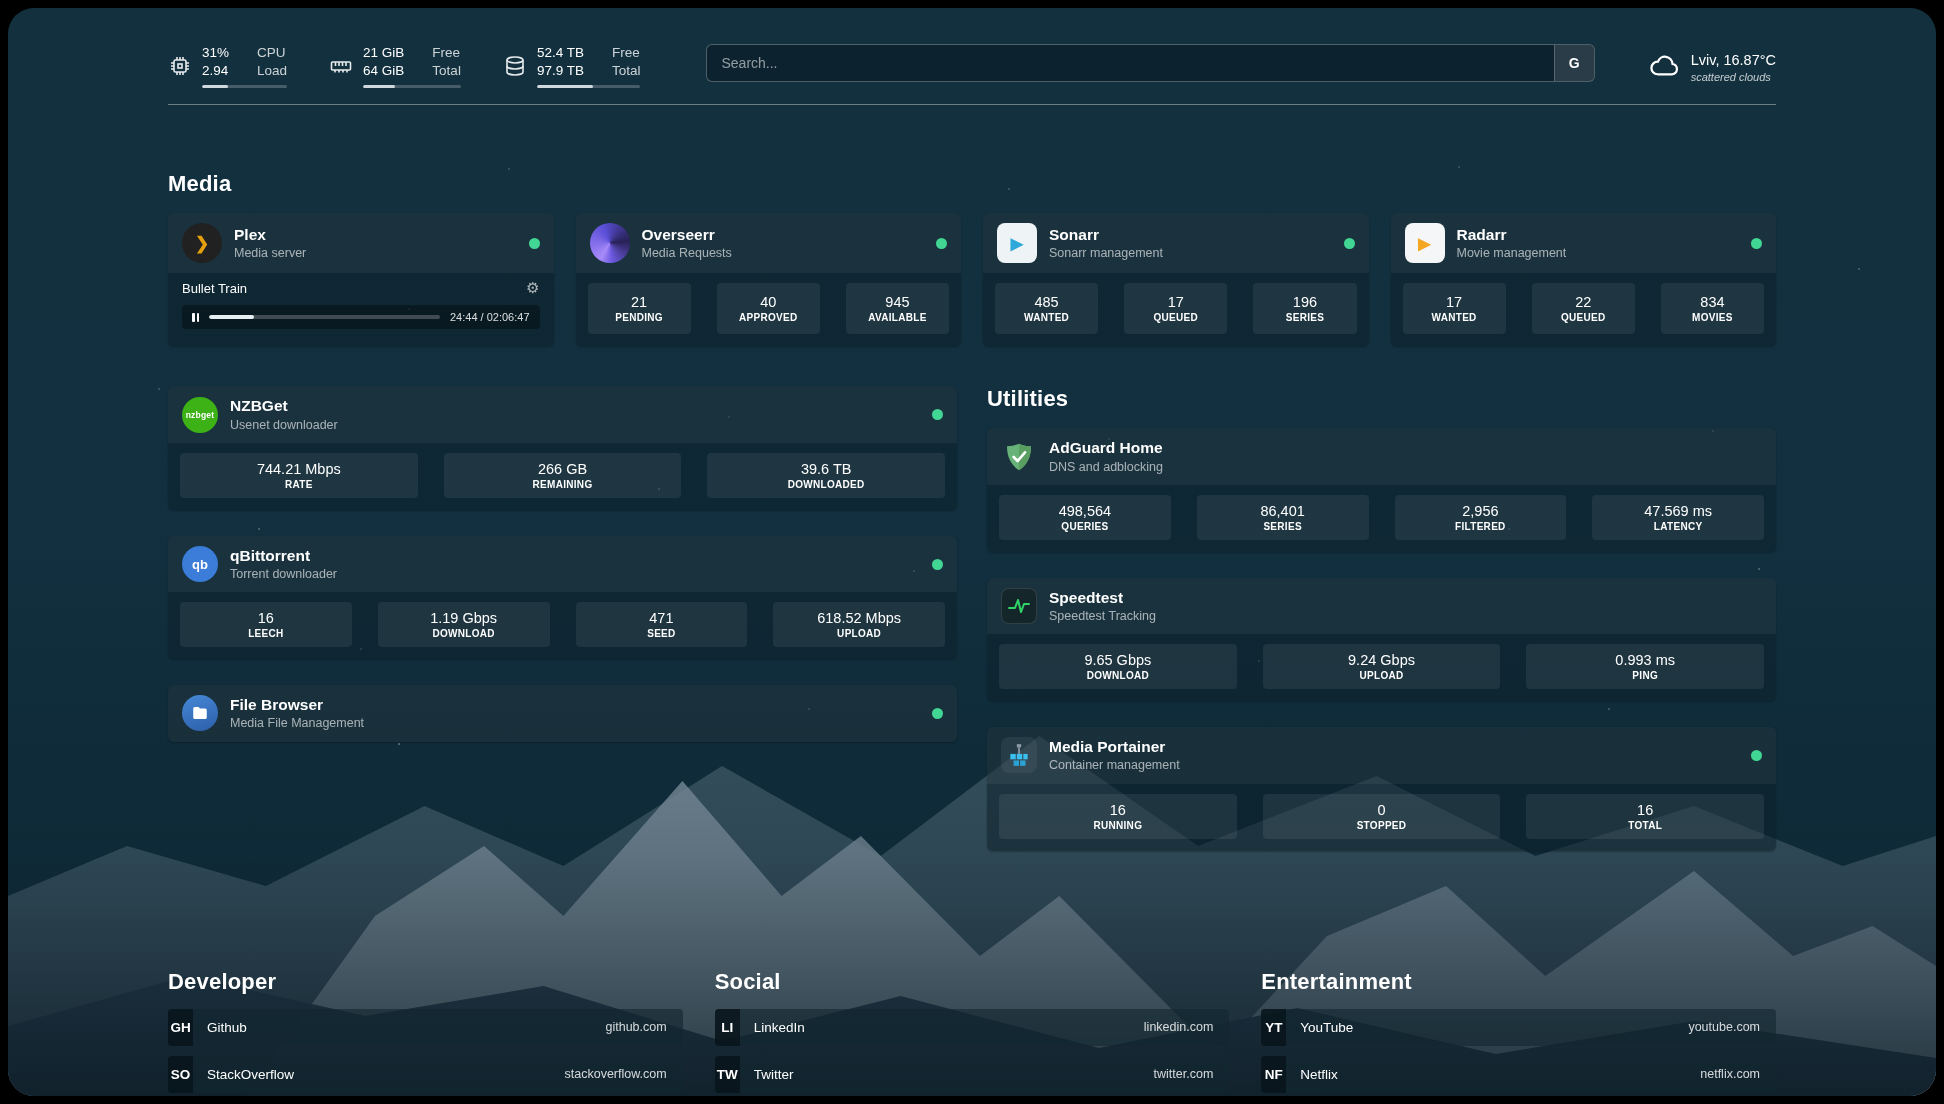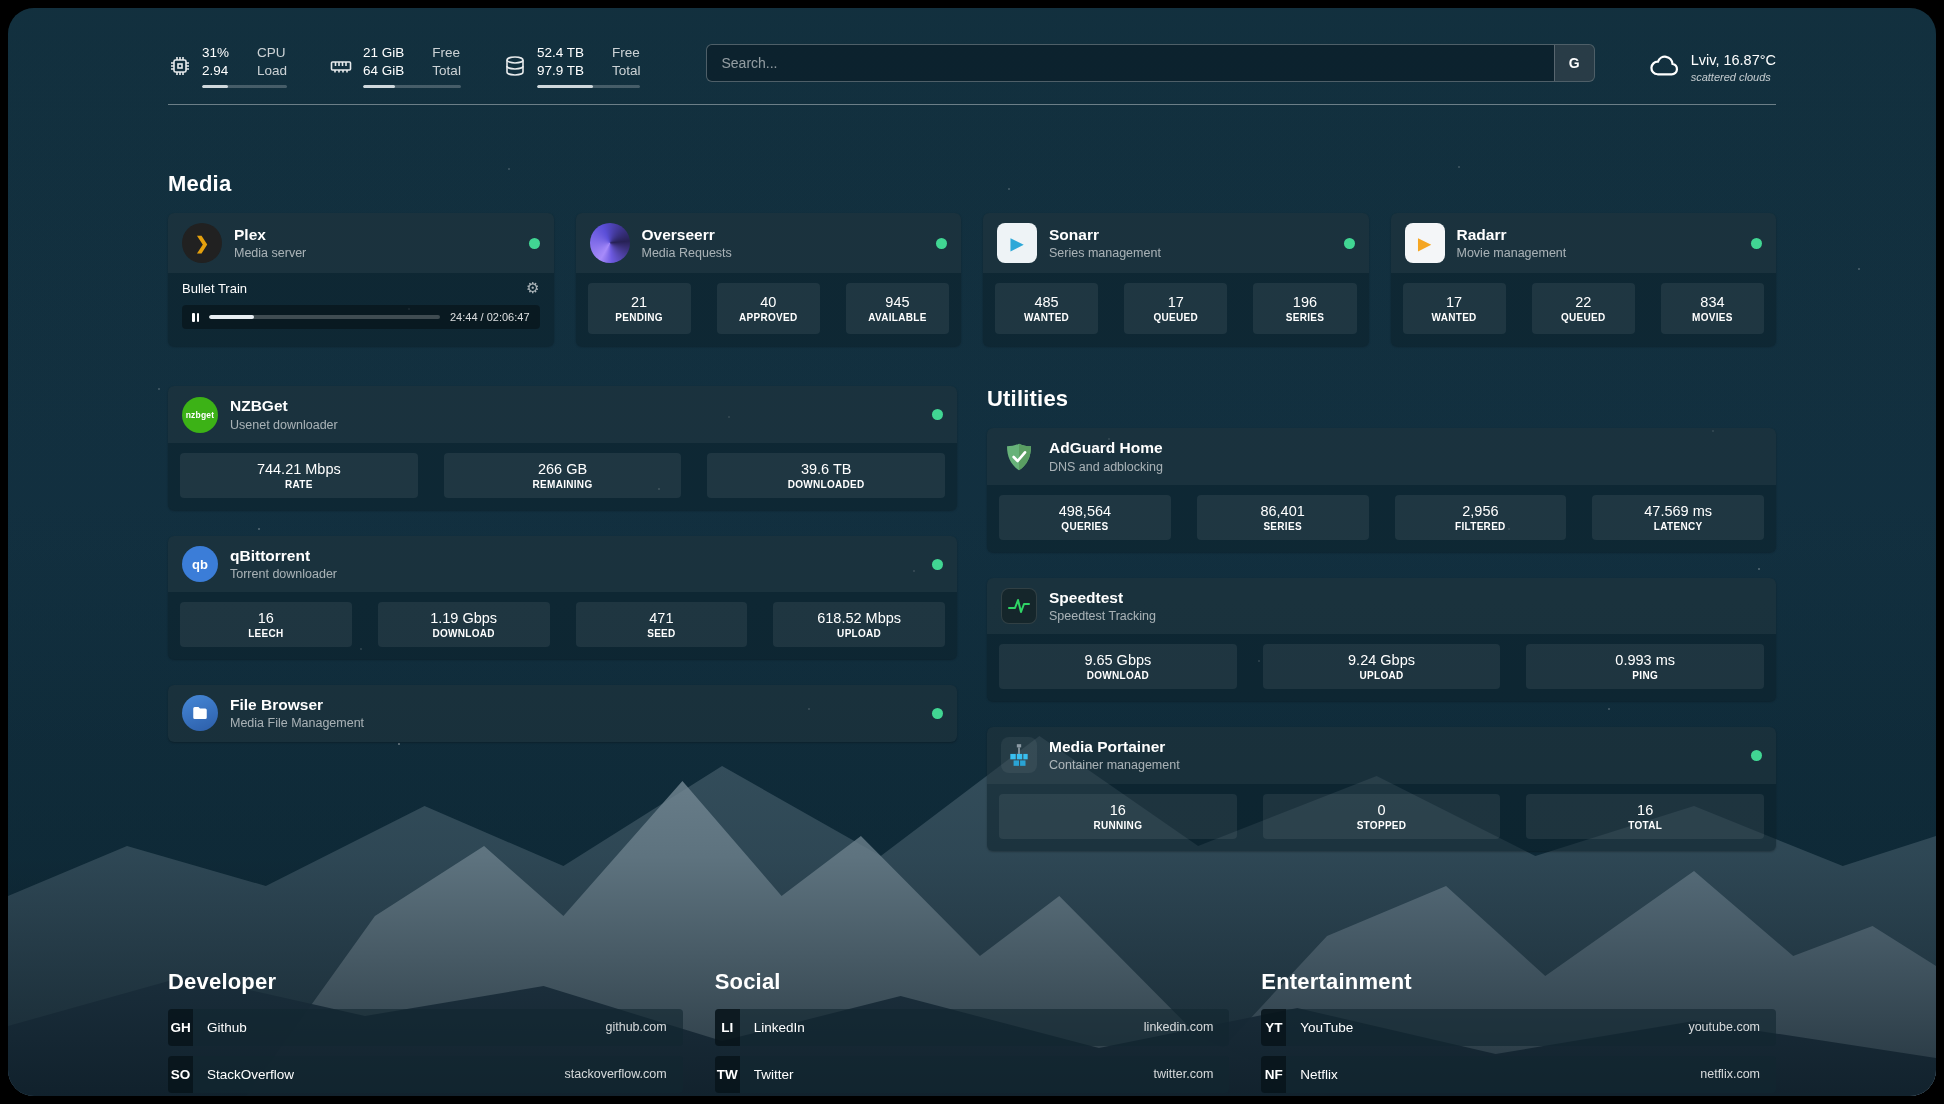--- a/index.html
+++ b/index.html
@@ -261,21 +261,21 @@
                 <div class="stat-label">AVAILABLE</div>
             </div>
           </div>
         </div>
 
         <div class="card">
           <div class="card-header">
             <span class="icon i-sonarr">▶</span>
             <div class="svc-text">
               <span class="svc-name">Sonarr</span>
-              <span class="svc-desc">Series management</span>
+              <span class="svc-desc">Sonarr management</span>
             </div>
             <span class="dot"></span>
           </div>
           <div class="stats">
             <div class="stat">
               <div class="stat-value">485</div>
                 <div class="stat-label">WANTED</div>
             </div>
             <div class="stat">
               <div class="stat-value">17</div>

